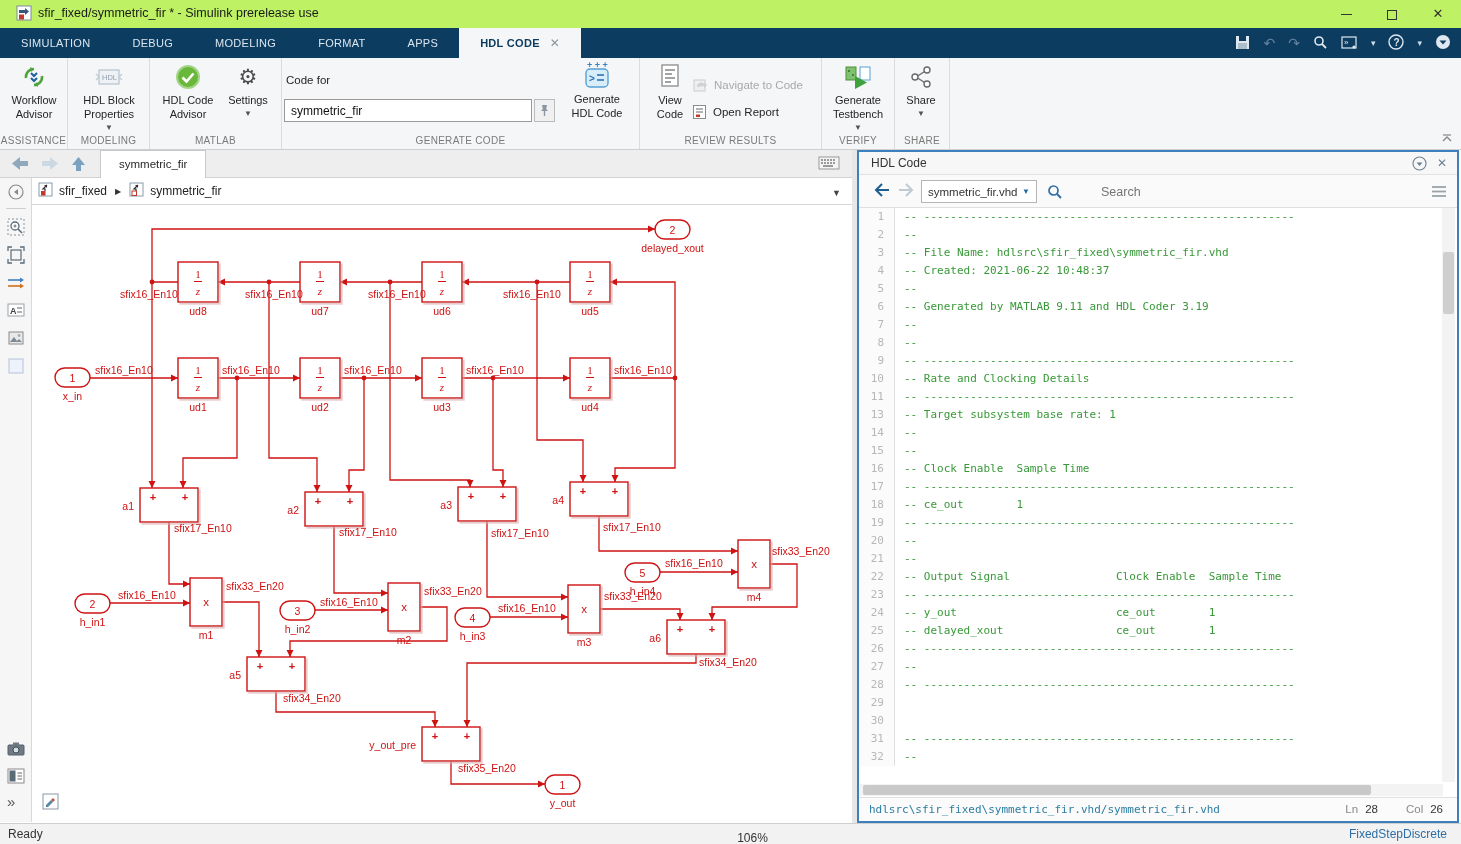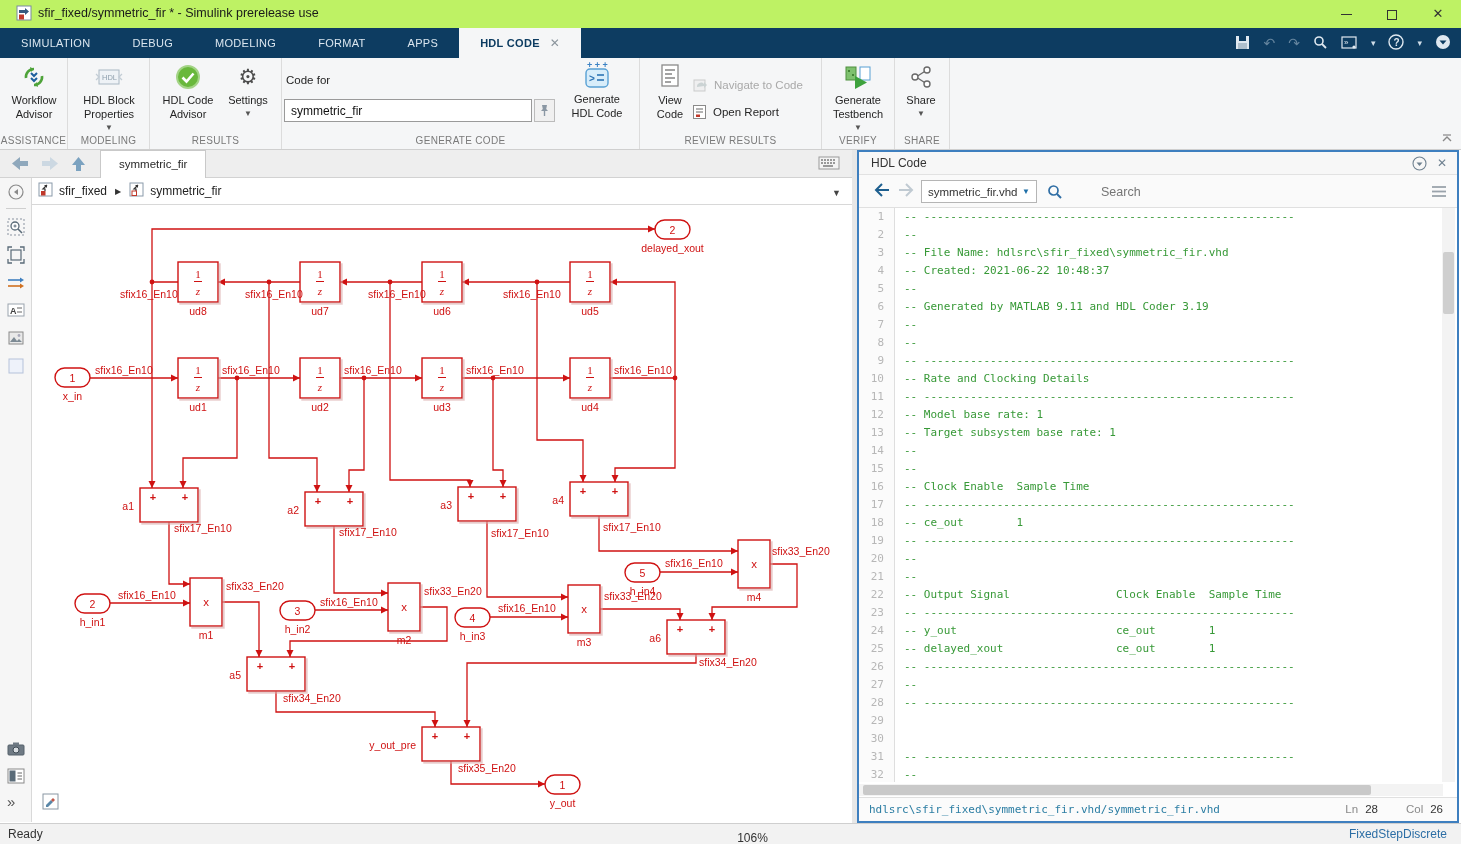--- a/index.html
+++ b/index.html
@@ -182,21 +182,21 @@
             <path d="M8.5,14.5 l4,4 l7,-8" fill="none" stroke="#fff" stroke-width="2.6"></path>
           </svg>
       </span>
       <span class="lb" style="width:62px;">HDL Code Advisor</span>
     </div>
     <div class="bigbtn" style="left:62px;">
       <span class="ic" style="font-size:21px;color:#4d4d4d;">⚙</span>
       <span class="lb">Settings</span>
       <span class="caret">▼</span>
     </div>
-    <div class="grp-label">RESULTS</div>
+    <div class="grp-label">MATLAB</div>
   </div>
 
   <div class="rgroup" style="left:282px;width:358px;">
     <div id="codefor-label" style="left:4px;">Code for</div>
     <input id="codefor-input" style="left: 2px;" value="symmetric_fir">
     <div id="pin-btn" style="left:252px;">
       <svg width="11" height="13">
           <path d="M3,1 L8,1 L7.2,5 L9,7 L2,7 L3.8,5 Z" fill="#8a97a3"></path>
           <line x1="5.5" y1="7" x2="5.5" y2="12" stroke="#8a97a3" stroke-width="1.4"></line>
         </svg>
@@ -692,21 +692,20 @@
       <div class="code-row"><span class="ln">2</span><span class="ct">--</span></div>
       <div class="code-row"><span class="ln">3</span><span class="ct">-- File Name: hdlsrc\sfir_fixed\symmetric_fir.vhd</span></div>
       <div class="code-row"><span class="ln">4</span><span class="ct">-- Created: 2021-06-22 10:48:37</span></div>
       <div class="code-row"><span class="ln">5</span><span class="ct">--</span></div>
       <div class="code-row"><span class="ln">6</span><span class="ct">-- Generated by MATLAB 9.11 and HDL Coder 3.19</span></div>
       <div class="code-row"><span class="ln">7</span><span class="ct">--</span></div>
       <div class="code-row"><span class="ln">8</span><span class="ct">--</span></div>
       <div class="code-row"><span class="ln">9</span><span class="ct">-- --------------------------------------------------------</span></div>
       <div class="code-row"><span class="ln">10</span><span class="ct">-- Rate and Clocking Details</span></div>
       <div class="code-row"><span class="ln">11</span><span class="ct">-- --------------------------------------------------------</span></div>
-      <div class="code-row"><span class="ln">12</span><span class="ct">-- Model base rate: 1</span></div>
       <div class="code-row"><span class="ln">13</span><span class="ct">-- Target subsystem base rate: 1</span></div>
       <div class="code-row"><span class="ln">14</span><span class="ct">--</span></div>
       <div class="code-row"><span class="ln">15</span><span class="ct">--</span></div>
       <div class="code-row"><span class="ln">16</span><span class="ct">-- Clock Enable  Sample Time</span></div>
       <div class="code-row"><span class="ln">17</span><span class="ct">-- --------------------------------------------------------</span></div>
       <div class="code-row"><span class="ln">18</span><span class="ct">-- ce_out        1</span></div>
       <div class="code-row"><span class="ln">19</span><span class="ct">-- --------------------------------------------------------</span></div>
       <div class="code-row"><span class="ln">20</span><span class="ct">--</span></div>
       <div class="code-row"><span class="ln">21</span><span class="ct">--</span></div>
       <div class="code-row"><span class="ln">22</span><span class="ct">-- Output Signal                Clock Enable  Sample Time</span></div>

